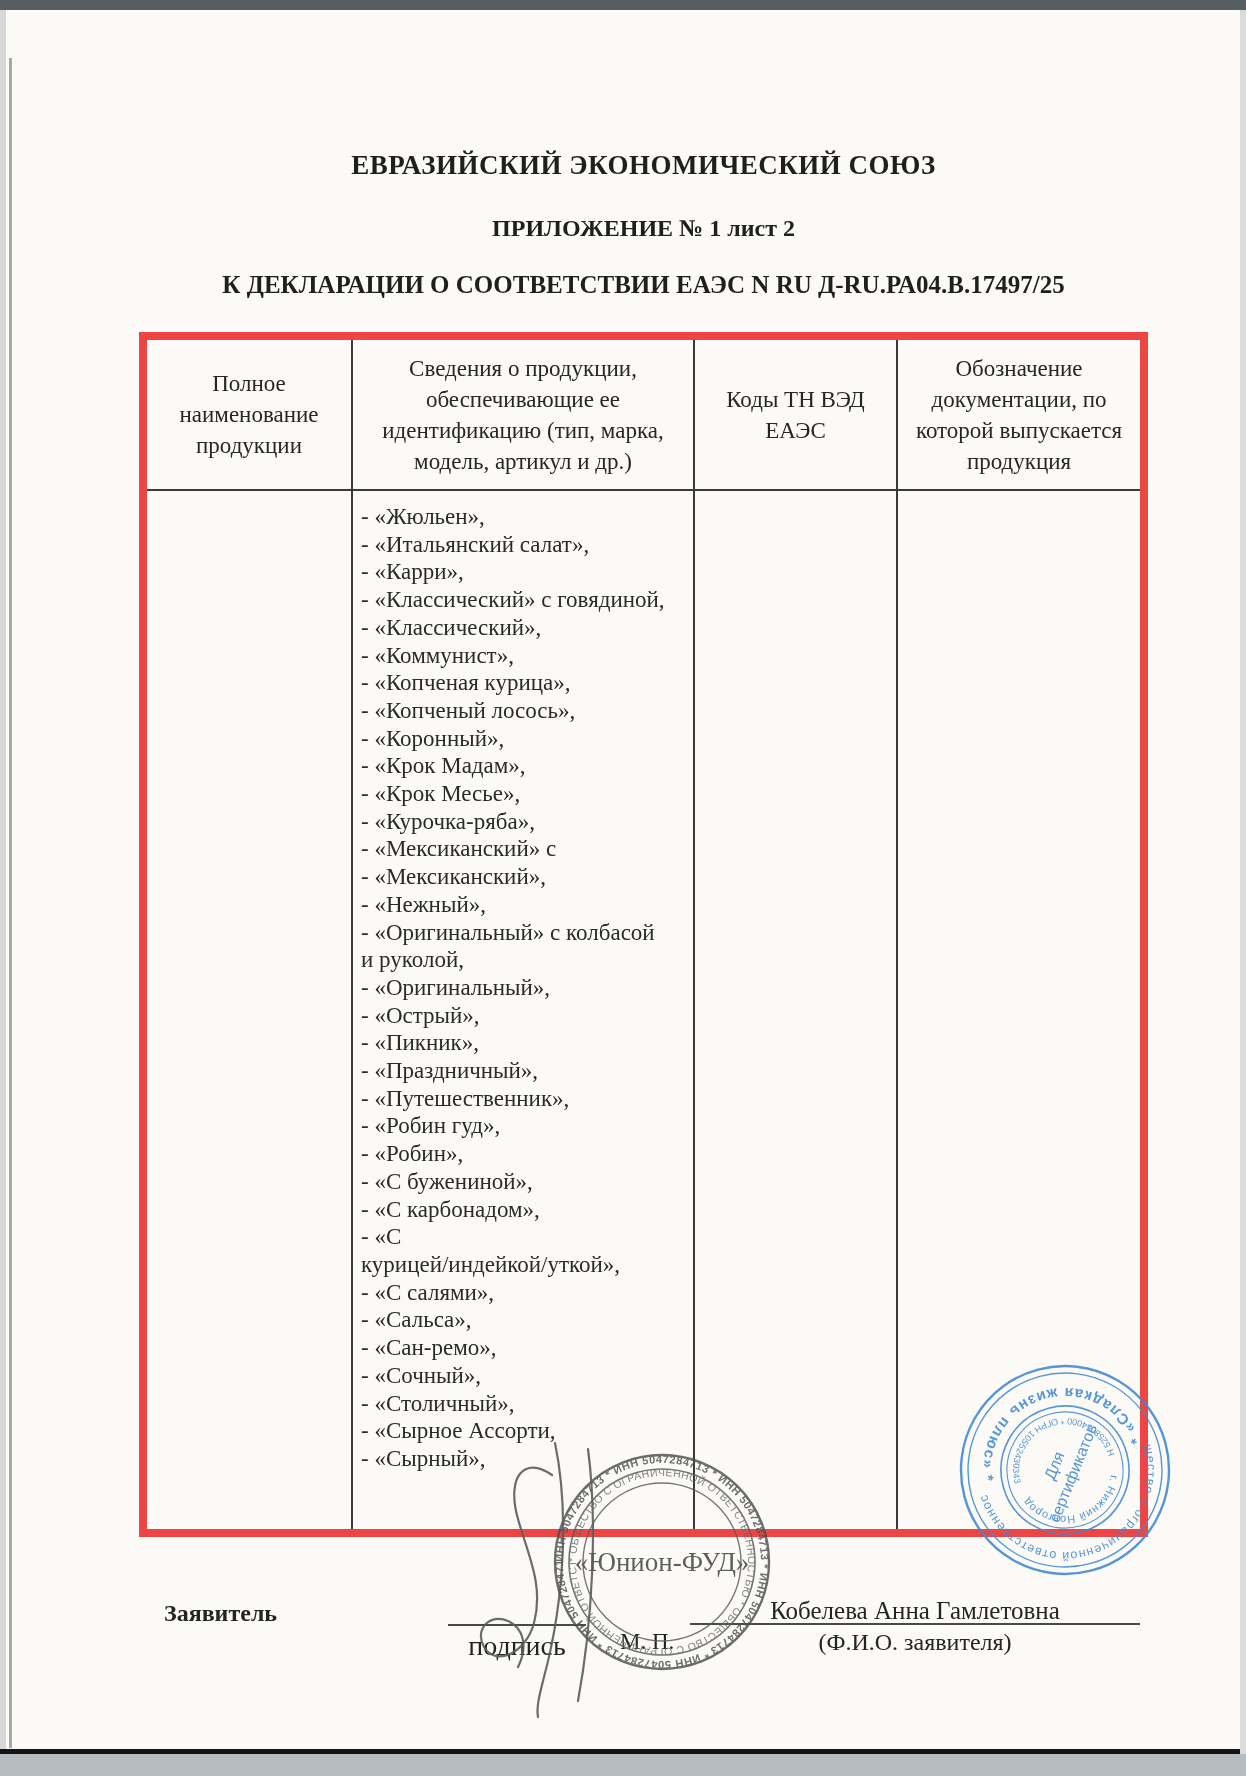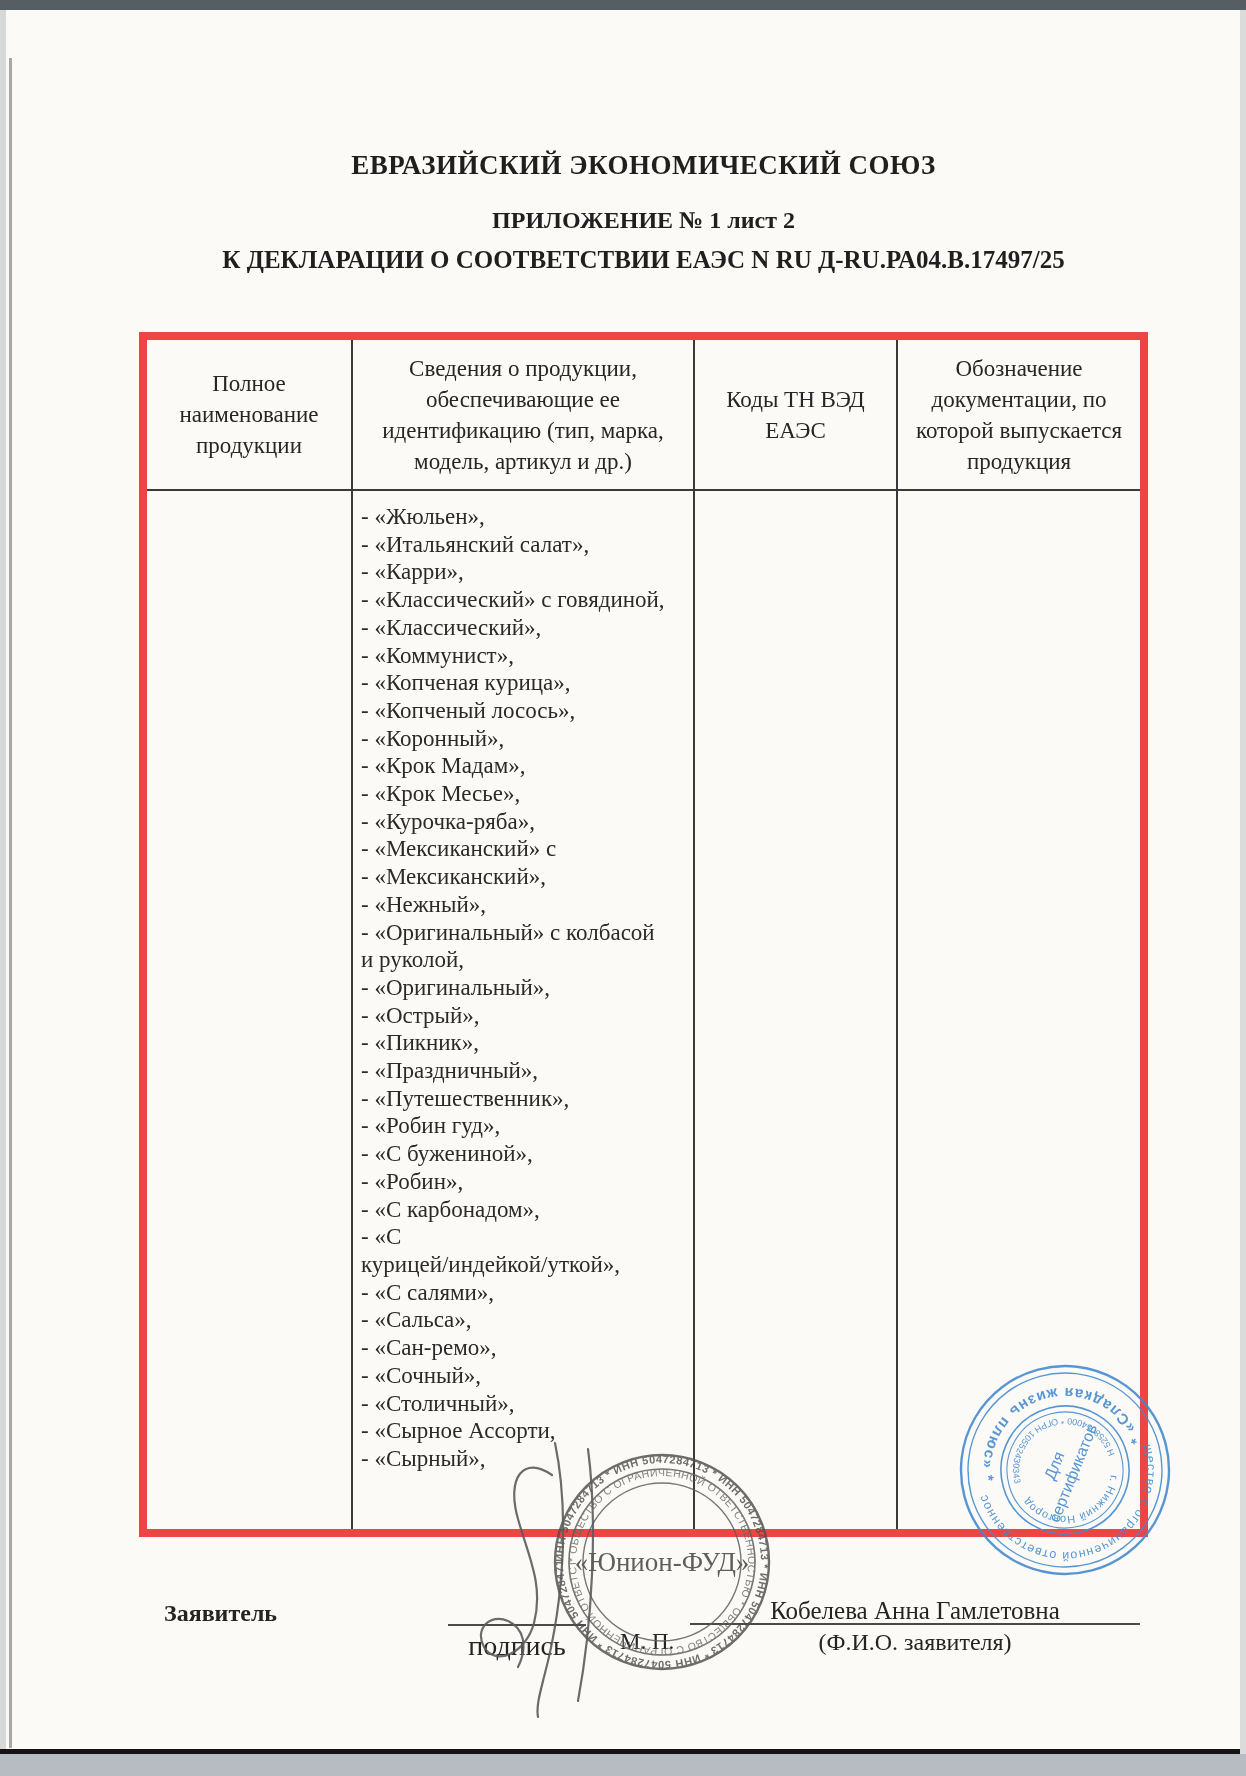--- a/index.html
+++ b/index.html
@@ -3,22 +3,22 @@
 <meta charset="utf-8">
 <style>
   html,body{margin:0;padding:0;background:#b4bac0;}
   #stage{position:relative;width:1246px;height:1776px;overflow:hidden;
          font-family:"Liberation Serif",serif;background:#f97316;}
   #page{position:absolute;left:0;top:10px;width:1240px;height:1744px;background:#fbfaf7;}
   .artifact{position:absolute;}
   .title{position:absolute;left:139px;width:1009px;text-align:center;
          font-weight:bold;color:#1f1f1f;white-space:nowrap;}
   #title1{top:150px;font-size:27px;letter-spacing:.5px;}
-  #title2{top:207px;font-size:24px;}
-  #title3{top:246px;font-size:25px;}
+  #title2{top:215px;font-size:24px;}
+  #title3{top:271px;font-size:25px;}
   #doc-table{position:absolute;left:139px;top:332px;width:1009px;height:1205px;
              border:8px solid #ef4444;box-sizing:border-box;display:grid;
              grid-template-columns:206px 342px 203px 1fr;grid-template-rows:151px 1fr;
              color:#262626;}
   .cell{border-right:2px solid #3a3a3a;box-sizing:border-box;}
   .cell.last{border-right:none;}
   .hcell{border-bottom:2px solid #3a3a3a;display:flex;align-items:center;justify-content:center;
          text-align:center;font-size:23px;line-height:31px;padding:4px 10px;}
   .bcell{padding:0;}
   #product-list{padding:4px 4px 0 8px;font-size:23px;line-height:27.7px;color:#2a2a2a;margin-top:8px;}
@@ -79,22 +79,22 @@
           <div class="pline">- «Мексиканский»,</div>
           <div class="pline">- «Нежный»,</div>
           <div class="pline">- «Оригинальный» с колбасой</div>
           <div class="pline">и руколой,</div>
           <div class="pline">- «Оригинальный»,</div>
           <div class="pline">- «Острый»,</div>
           <div class="pline">- «Пикник»,</div>
           <div class="pline">- «Праздничный»,</div>
           <div class="pline">- «Путешественник»,</div>
           <div class="pline">- «Робин гуд»,</div>
+          <div class="pline">- «Робин»,</div>
           <div class="pline">- «С бужениной»,</div>
-          <div class="pline">- «Робин»,</div>
           <div class="pline">- «С карбонадом»,</div>
           <div class="pline">- «С</div>
           <div class="pline">курицей/индейкой/уткой»,</div>
           <div class="pline">- «С салями»,</div>
           <div class="pline">- «Сальса»,</div>
           <div class="pline">- «Сан-ремо»,</div>
           <div class="pline">- «Сочный»,</div>
           <div class="pline">- «Столичный»,</div>
           <div class="pline">- «Сырное Ассорти,</div>
           <div class="pline">- «Сырный»,</div>

